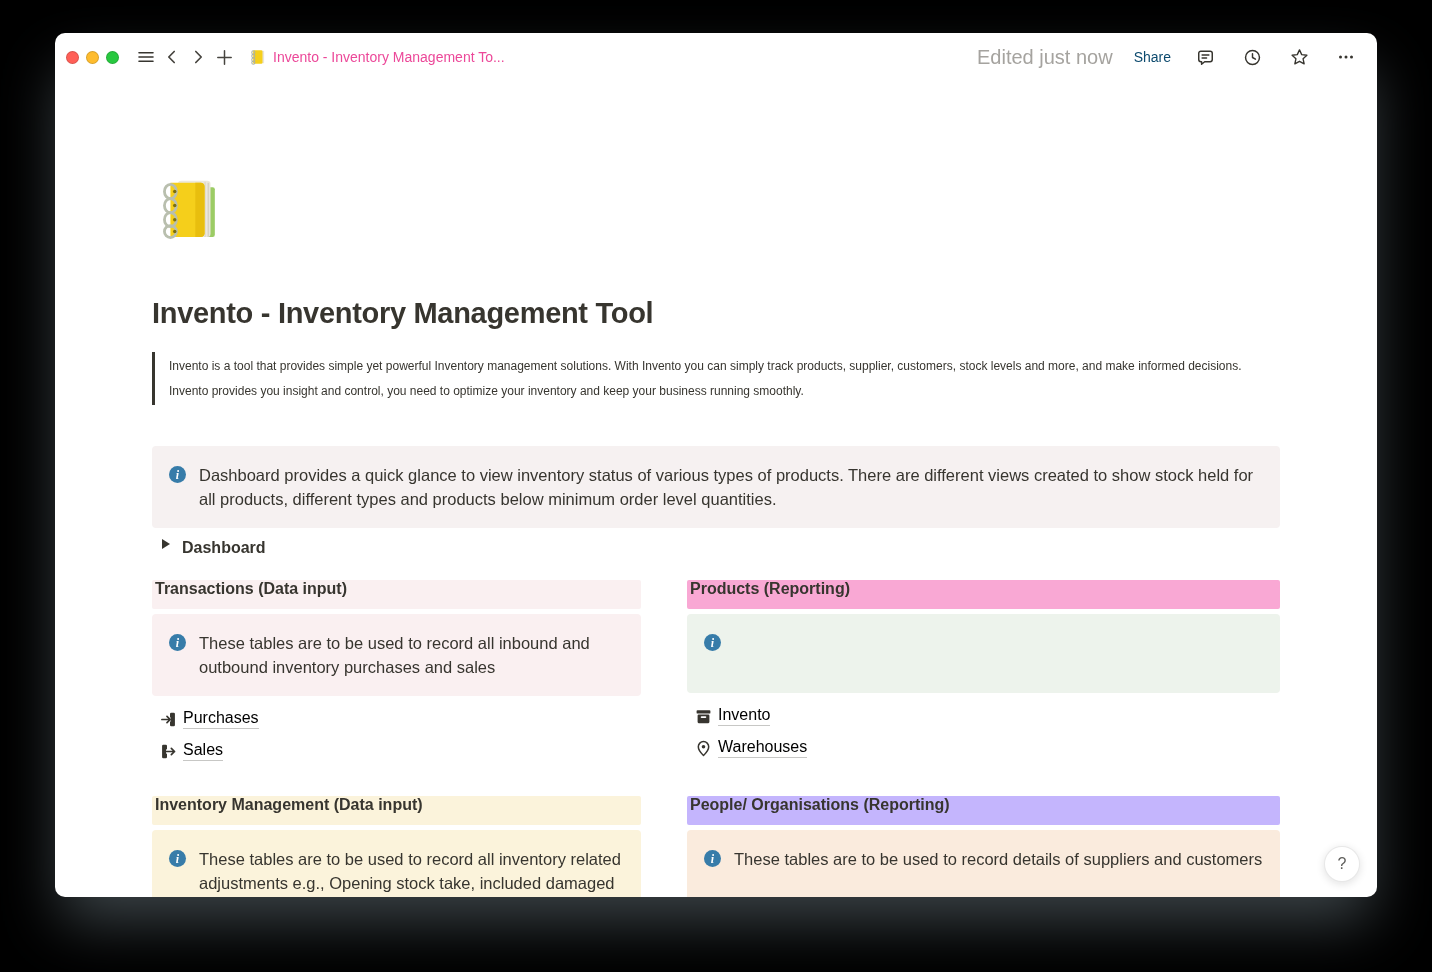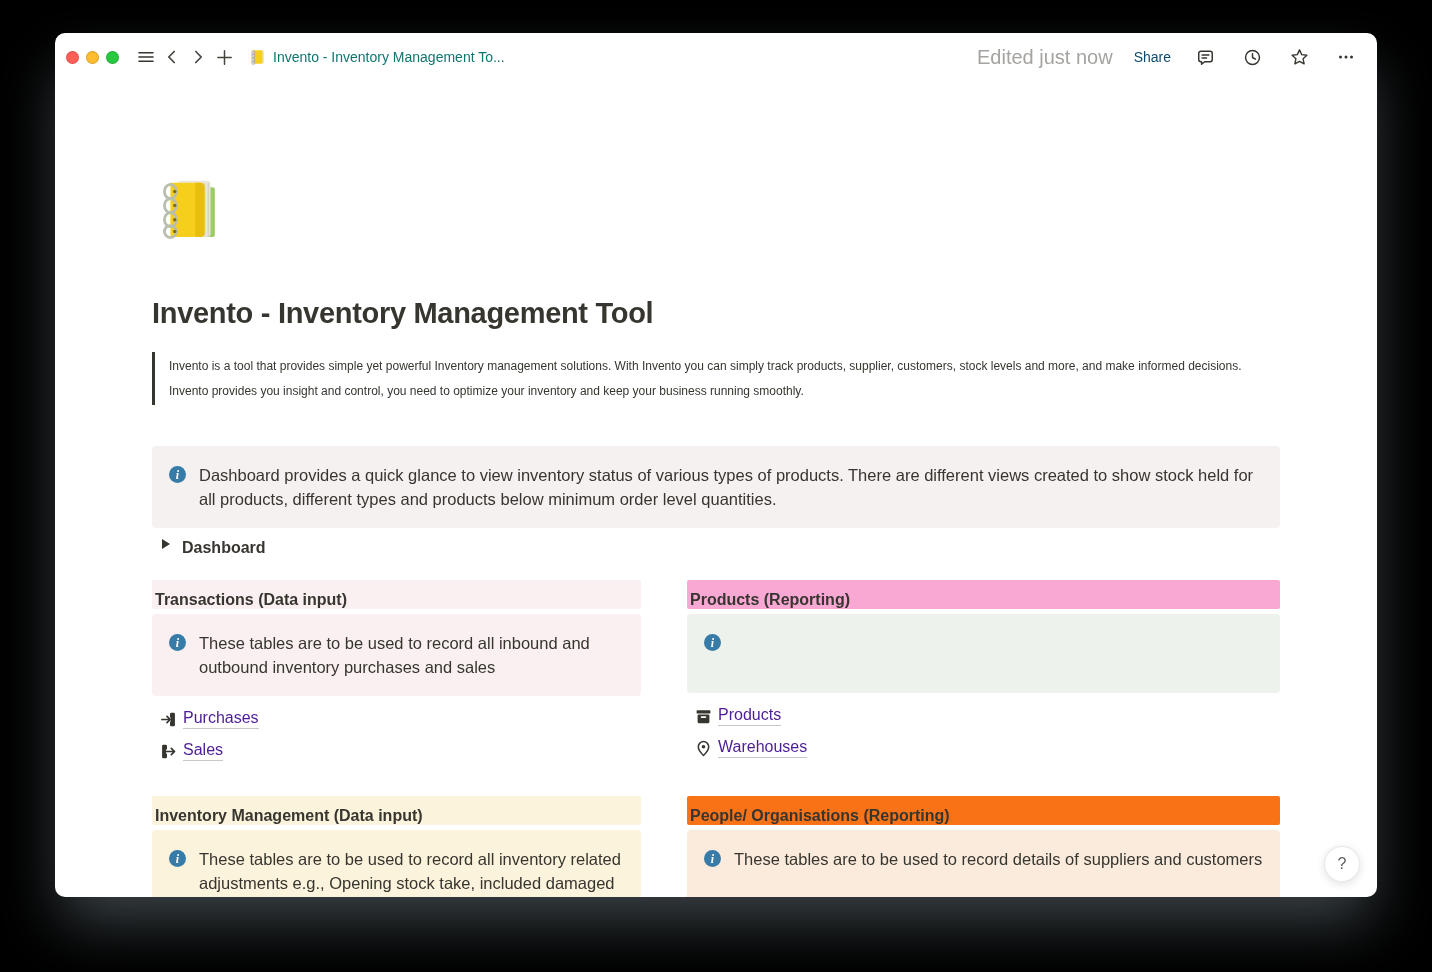--- a/index.html
+++ b/index.html
@@ -9,45 +9,45 @@
           overflow:hidden;box-shadow:0 30px 60px -6px rgba(150,170,180,.40),0 10px 28px rgba(0,0,0,.55);}
 
   
   .titlebar{height:48px;display:flex;align-items:center;padding:0 18px 0 11px;}
   .traffic{display:flex;align-items:center;gap:7px;margin-right:14px;}
   .tl{width:13px;height:13px;border-radius:50%;border:0.5px solid rgba(0,0,0,.15);box-sizing:border-box;cursor:pointer;}
   .tb-btn{background:none;border:none;padding:0;margin:0;display:flex;align-items:center;justify-content:center;
           width:26px;height:26px;cursor:pointer;border-radius:4px;}
   .tb-btn svg{display:block;}
   .tab-emoji{margin-left:12px;margin-right:6px;display:flex;}
-  .tab-title{font-size:14px;color:#0f766e;white-space:nowrap;}
+  .tab-title{font-size:14px;color:#ec4899;white-space:nowrap;}
   .tb-right{margin-left:auto;display:flex;align-items:center;gap:21px;}
   .edited{font-size:20px;color:#A5A39F;white-space:nowrap;}
   .share{font-size:14px;color:#0c4a6e;background:none;border:none;padding:0;cursor:pointer;font-family:inherit;}
 
   
   .content{padding:0 97px;}
   .page-icon{margin-top:91px;width:78px;height:78px;cursor:pointer;}
   h1.page-title{margin:38px 0 0;font-size:29px;line-height:50px;font-weight:700;letter-spacing:-0.3px;cursor:text;}
   .quote{margin-top:14px;border-left:3px solid #37352F;padding:2px 0 2px 14px;font-size:12px;line-height:24.5px;cursor:text;}
   .callout{display:flex;gap:13px;padding:17px 16px 17px 17px;border-radius:4px;font-size:16.5px;line-height:24px;box-sizing:border-box;}
   .callout-main{margin-top:41px;}
   .info-icon{flex:none;width:17px;height:17px;border-radius:50%;color:#fff;display:flex;align-items:center;justify-content:center;
              font-family:"Liberation Serif",serif;font-style:italic;font-weight:700;font-size:12px;margin-top:3px;}
   .toggle-row{margin-top:11px;display:flex;align-items:flex-start;gap:12px;padding-left:10px;height:24px;cursor:pointer;}
   .tri{width:0;height:0;border-left:8px solid #37352F;border-top:5px solid transparent;border-bottom:5px solid transparent;}
   .toggle-label{font-weight:700;font-size:16px;}
 
   .grid{display:grid;grid-template-columns:489px 593px;column-gap:46px;}
   .row1{margin-top:17px;}
   .row2{margin-top:25px;}
-  .sec-header{height:29px;display:flex;align-items:flex-end;padding:0 3px;font-weight:700;font-size:16px;border-radius:2px;box-sizing:border-box;}
+  .sec-header{height:29px;display:flex;align-items:flex-start;padding:0 3px;font-weight:700;font-size:16px;border-radius:2px;box-sizing:border-box;}
   .sec-callout{margin-top:5px;min-height:79px;}
   .links{margin-top:11px;}
-  .page-link{display:flex;align-items:center;gap:6px;height:24px;margin-bottom:8px;padding-left:8px;cursor:pointer;text-decoration:none;color:#4c1d95;}
+  .page-link{display:flex;align-items:center;gap:6px;height:24px;margin-bottom:8px;padding-left:8px;cursor:pointer;text-decoration:none;color:#000000;}
   .link-icon{flex:none;width:17px;height:17px;display:flex;align-items:center;justify-content:center;}
   .link-label{font-size:16px;font-weight:500;border-bottom:1px solid rgba(55,53,47,.28);padding-bottom:1px;}
   .nowrap{white-space:nowrap;}
 
   .help-btn{position:absolute;right:17px;bottom:15px;width:36px;height:36px;border-radius:50%;background:#fff;
             border:1px solid rgba(0,0,0,.09);box-shadow:0 2px 8px rgba(15,15,15,.12);color:#5f5e5b;font-size:16px;
             font-family:inherit;cursor:pointer;display:flex;align-items:center;justify-content:center;}
 </style>
 </head>
 <body>
@@ -209,21 +209,21 @@
           </div>
           <div class="links">
             <a class="page-link">
               <span class="link-icon">
                 <svg width="17" height="17" viewBox="0 0 17 17">
                   <rect x="1.6" y="2.2" width="13.8" height="3.4" rx="0.9" fill="#37352F"></rect>
                   <rect x="2.6" y="6.6" width="11.8" height="8.6" rx="1.1" fill="#37352F"></rect>
                   <rect x="5.7" y="8.2" width="5.6" height="1.7" rx="0.85" fill="#fff"></rect>
                 </svg>
               </span>
-              <span class="link-label">Products</span>
+              <span class="link-label">Invento</span>
             </a>
             <a class="page-link">
               <span class="link-icon">
                 <svg width="17" height="17" viewBox="0 0 17 17">
                   <path d="M8.5 1.6C5.6 1.6 3.3 3.9 3.3 6.8c0 3.8 5.2 8.7 5.2 8.7s5.2-4.9 5.2-8.7c0-2.9-2.3-5.2-5.2-5.2z" stroke="#37352F" stroke-width="1.5" fill="none" stroke-linejoin="round"></path>
                   <circle cx="8.5" cy="6.8" r="1.8" fill="#37352F"></circle>
                 </svg>
               </span>
               <span class="link-label">Warehouses</span>
             </a>
@@ -237,21 +237,21 @@
           <div class="sec-header" style="background: rgb(251, 243, 219);">
             <span>Inventory Management (Data input)</span>
           </div>
           <div class="callout sec-callout" style="background: rgb(251, 243, 219);">
             <span class="info-icon" style="background: rgb(55, 124, 169);">i</span>
             <div class="callout-text">These tables are to be used to record all inventory related adjustments e.g., Opening stock take, included damaged and stock levels</div>
           </div>
         </div>
 
         <div class="col">
-          <div class="sec-header" style="background: #f97316;">
+          <div class="sec-header" style="background: #c4b5fd;">
             <span>People/ Organisations (Reporting)</span>
           </div>
           <div class="callout sec-callout" style="background: rgb(250, 235, 221);">
             <span class="info-icon" style="background: rgb(55, 124, 169);">i</span>
             <div class="callout-text nowrap">These tables are to be used to record details of suppliers and customers</div>
           </div>
         </div>
       </div>
 
     </div>

